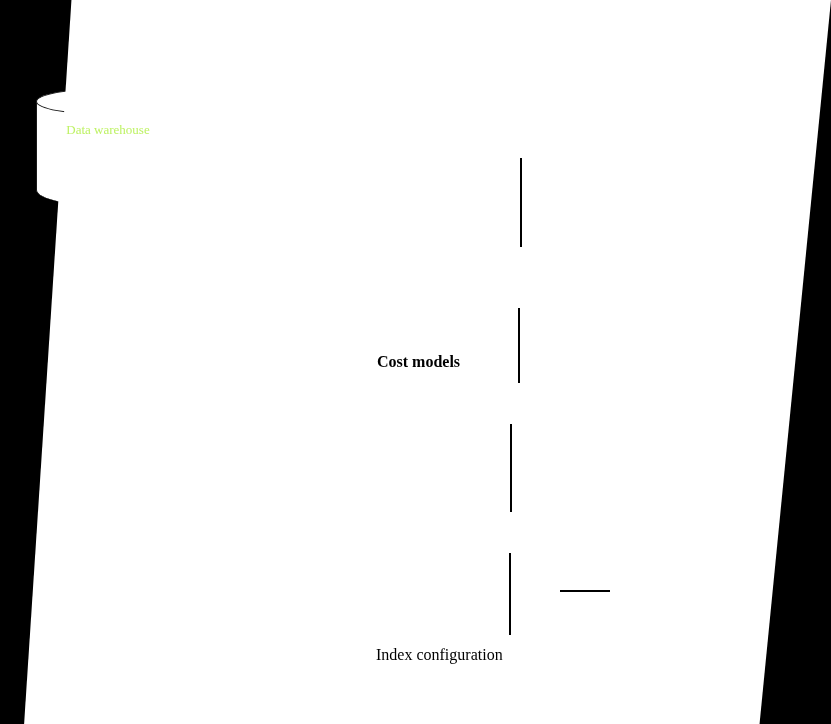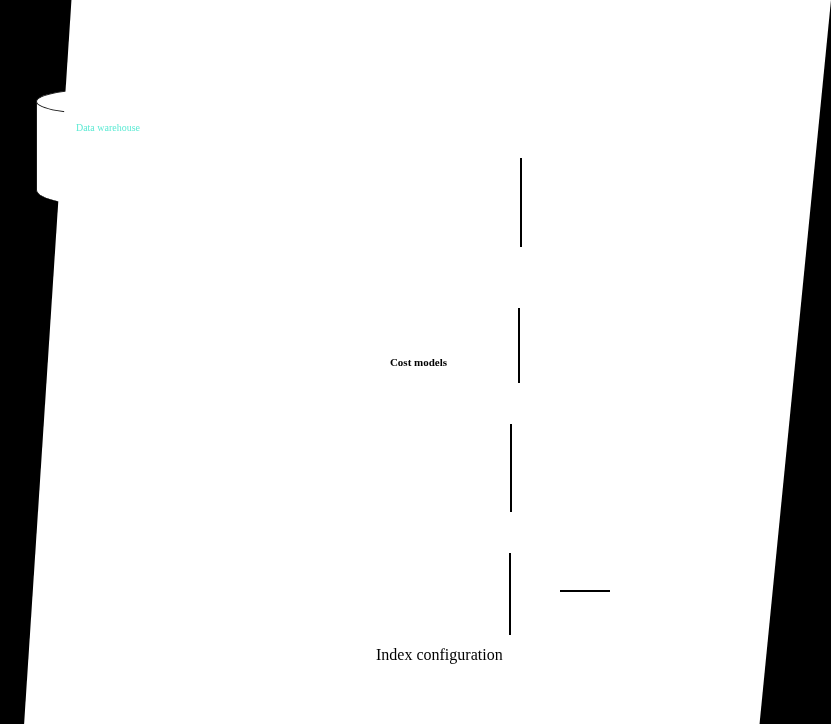--- a/index.html
+++ b/index.html
@@ -70,22 +70,22 @@
     border: 1px solid #1a1a1a;
     border-radius: 50%;
     box-sizing: border-box;
   }
   .cyl-text {
     position: absolute;
     left: 0;
     top: 34px;
     width: 144px;
     text-align: center;
-    font-size: 10px;
-    color: #5eead4;
+    font-size: 13px;
+    color: #bef264;
     z-index: 3;
   }
   
   .cyl-stub {
     position: absolute;
     left: 165px;
     top: 134px;
     width: 16px;
     height: 2px;
     background: #1c1c1c;
@@ -127,21 +127,21 @@
     background: #ffffff;
     clip-path: polygon(2.9% 100%, 8.6% 0%, 100% 0%, 91.4% 100%);
   }
   .para-label {
     position: absolute;
     inset: 0;
     display: flex;
     align-items: center;
     justify-content: center;
     font-weight: bold;
-    font-size: 11px;
+    font-size: 16px;
     color: #000000;
     padding-left: 6px;
     box-sizing: border-box;
   }
 
   
   .connector {
     position: absolute;
     background: #000000;
   }

